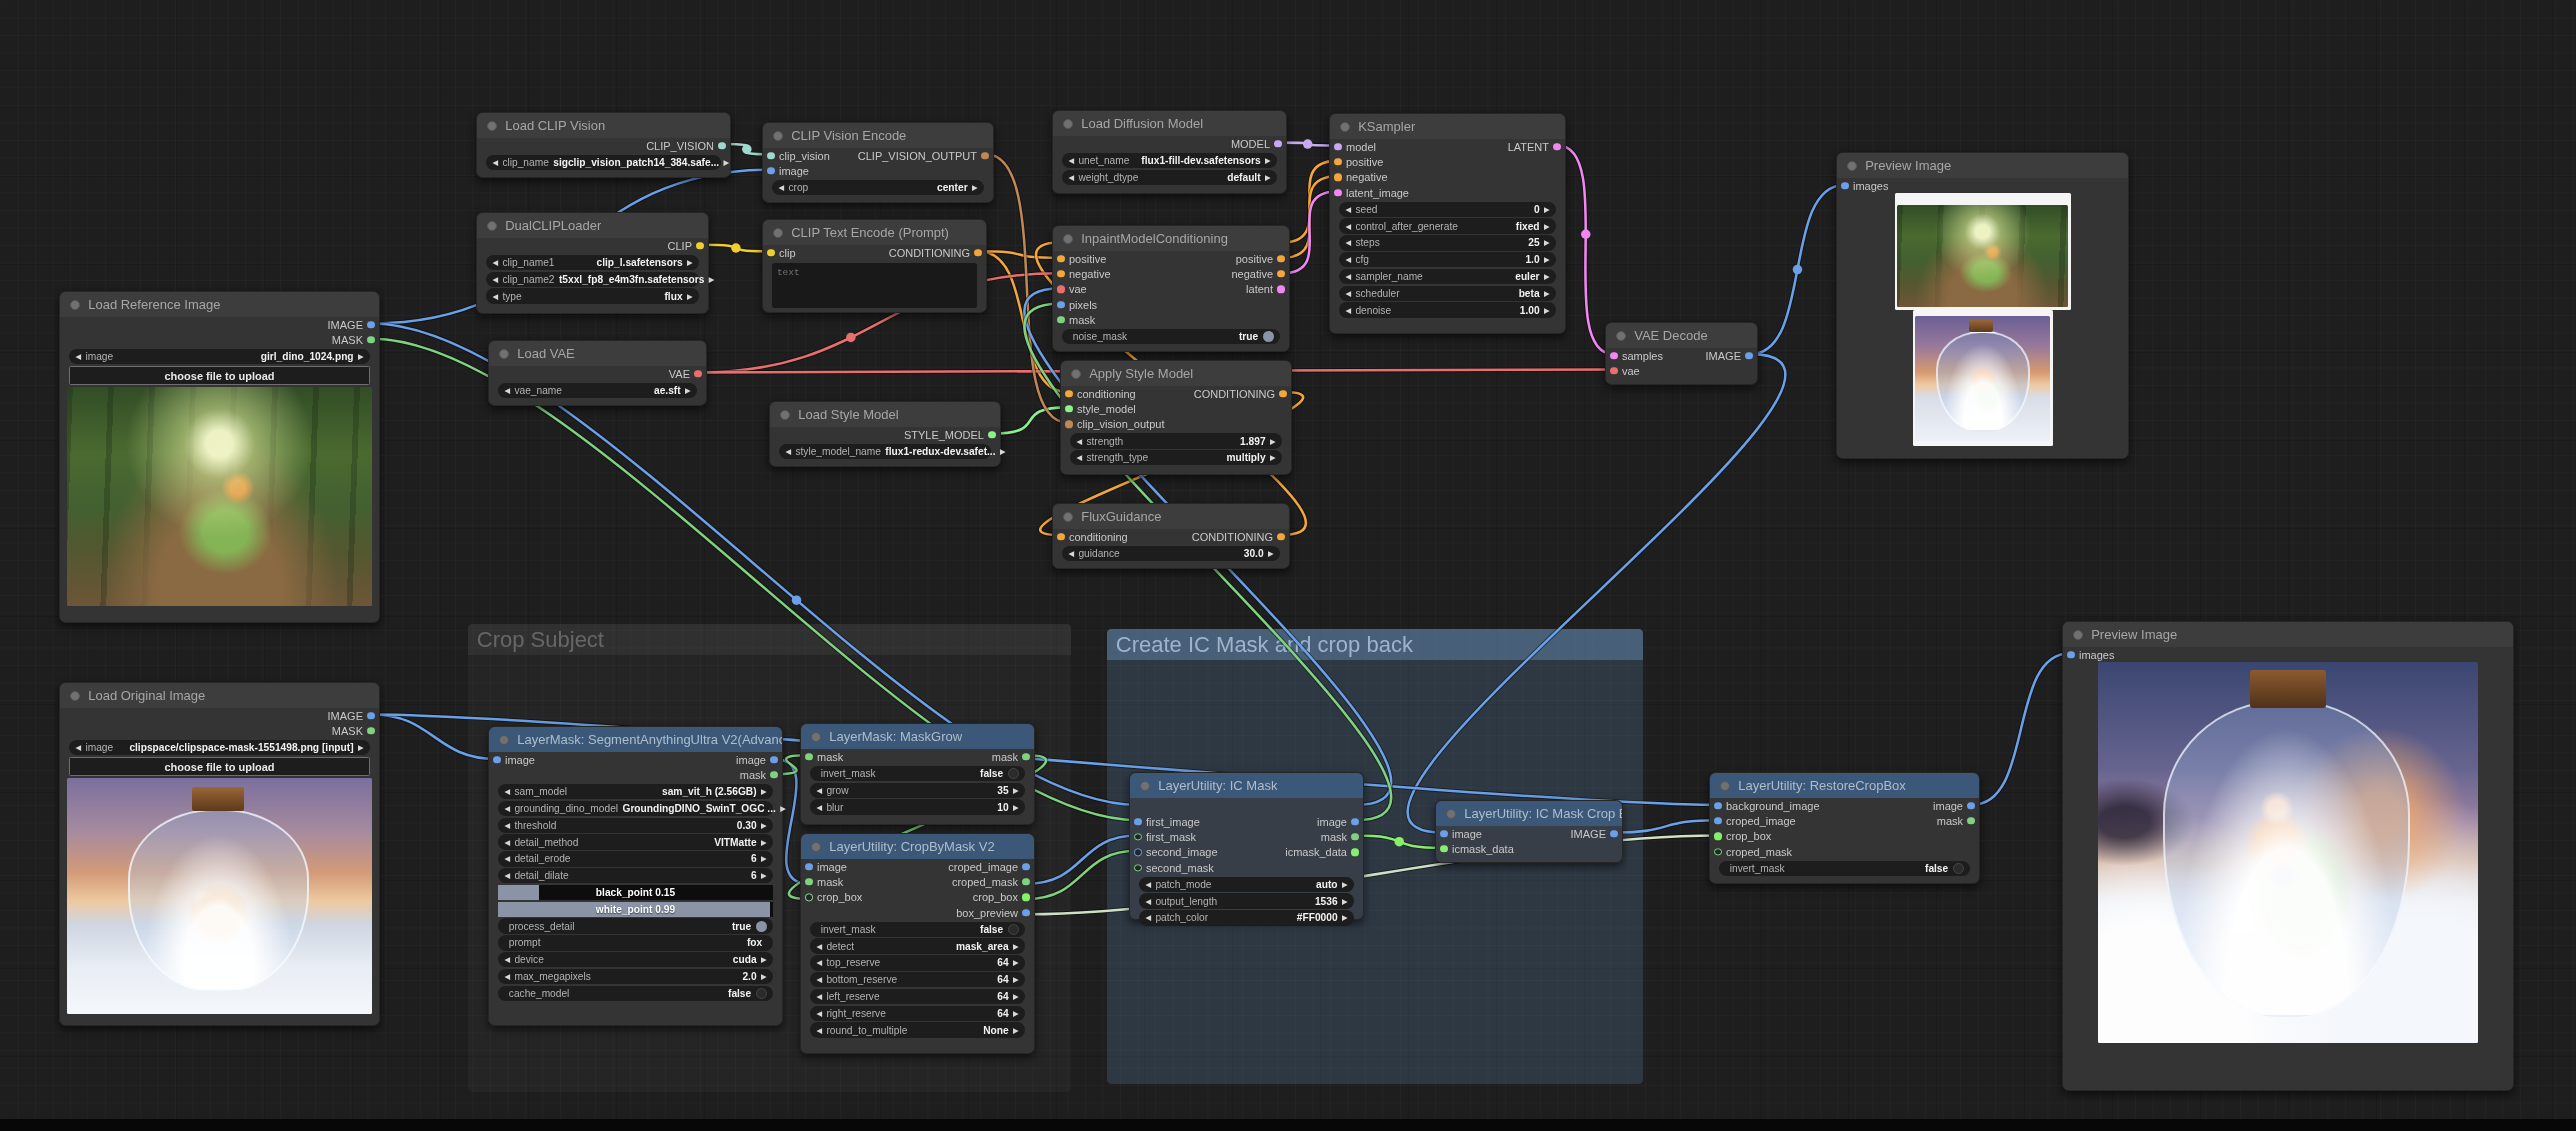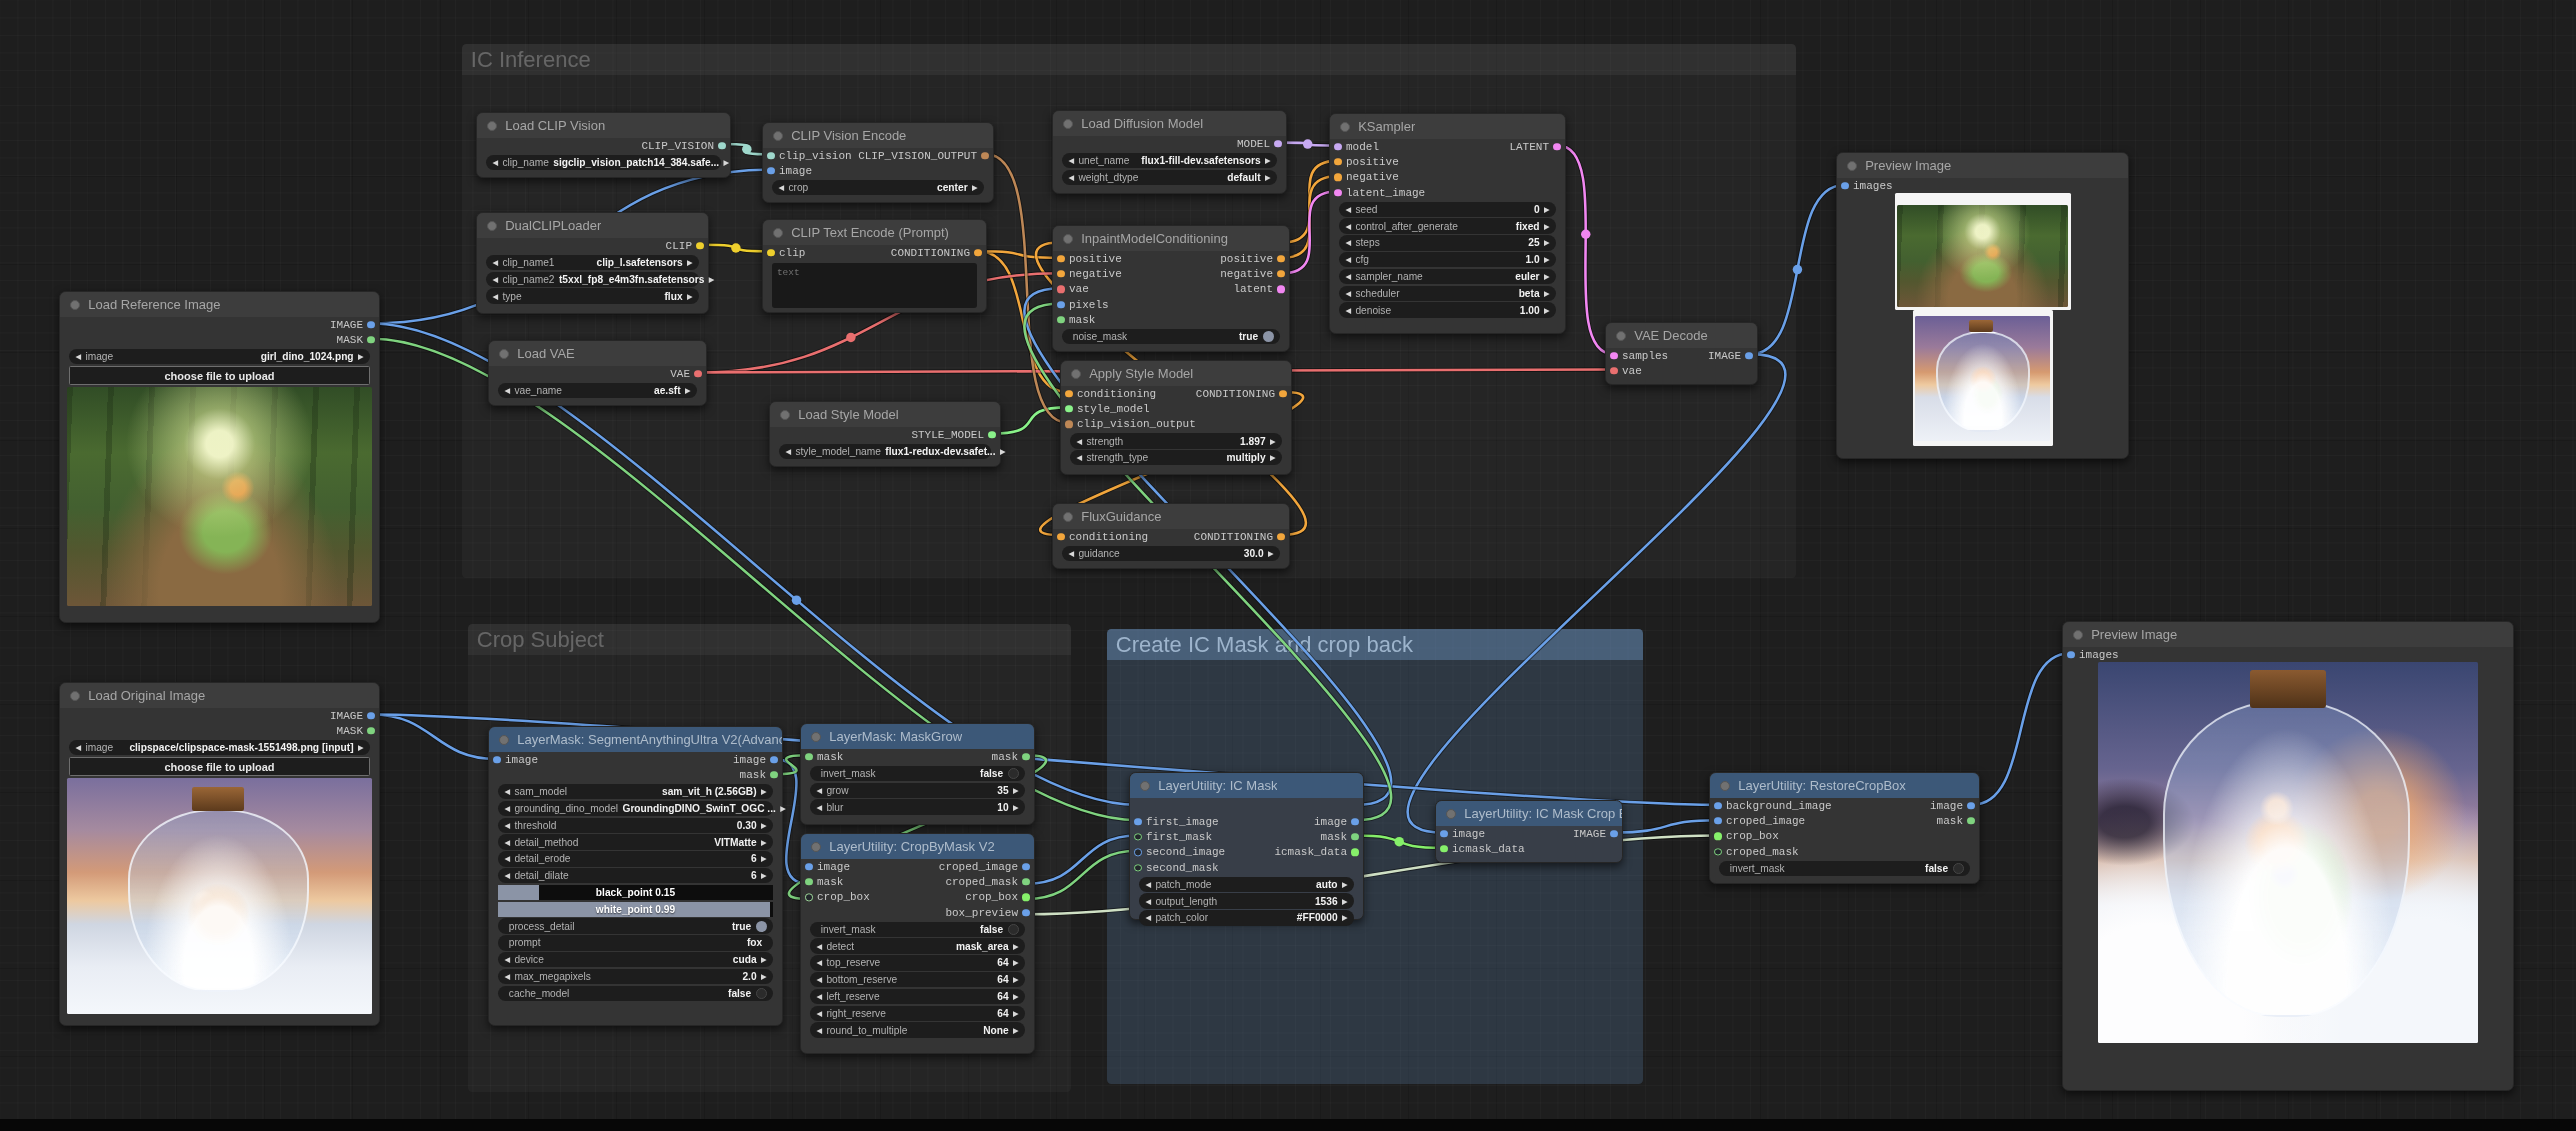--- a/index.html
+++ b/index.html
@@ -24,21 +24,21 @@
   .node{position:absolute;background:#343434;border:0.7px solid #262626;border-radius:6.6px;
         box-shadow:0 3.6px 8.8px rgba(0,0,0,.55);box-sizing:border-box;}
   .node.bluebody{background:#383e48;}
   .hdr{height:25px;display:flex;align-items:center;gap:8px;padding-left:10.2px;
        border-radius:5.8px 5.8px 0 0;background:#3d3d3d;}
   .hdr.bluehdr{background:#3c5878;}
   .hdot{width:8px;height:8px;border-radius:50%;background:#717171;border:0.7px solid #565656;flex:0 0 auto;}
   .htitle{font-size:13px;color:#a6a6a6;white-space:nowrap;overflow:hidden;}
   .bluehdr .htitle{color:#aebccb;}
   .iorow{position:relative;height:15.3px;display:flex;align-items:center;
-         padding:0 16px;font-size:11px;color:#c9c9c9;font-family:Liberation Mono, monospace;}
+         padding:0 16px;font-size:11px;color:#c9c9c9;}
   .dot{position:absolute;top:50%;width:7.3px;height:7.3px;border-radius:50%;transform:translateY(-50%);box-sizing:border-box;}
   .dot.in{left:4.4px;}
   .dot.out{right:4.4px;}
   .olabel{margin-left:auto;}
   .pill{height:15.3px;margin:1.5px 8.8px;background:#1d1d1d;border-radius:8px;display:flex;
         align-items:center;padding:0 6.6px;font-size:10.2px;box-sizing:border-box;}
   .arr{color:#d8d8d8;font-size:7.3px;flex:0 0 auto;}
   .wl{color:#b3b3b3;margin:0 4.4px;white-space:nowrap;}
   .wv{margin-left:auto;color:#f2f2f2;font-weight:bold;white-space:nowrap;margin-right:4.4px;}
   .knob{width:11px;height:11px;border-radius:50%;flex:0 0 auto;}
@@ -182,25 +182,20 @@
       <path d="M 1859 1124.5 C 2126.66 1124.5, 1185.34 416.5, 1453 416.5" fill="none" stroke="#7fd37f" stroke-width="3.5" stroke-linecap="round"></path>
       <path d="M 1859 1145.5 C 1939 1145.5, 1898 1162.5, 1978 1162.5" fill="none" stroke="rgba(0,0,0,0.45)" stroke-width="6"></path>
       <path d="M 1859 1145.5 C 1939 1145.5, 1898 1162.5, 1978 1162.5" fill="none" stroke="#86f06a" stroke-width="3.5" stroke-linecap="round"></path>
       <circle cx="1918.5" cy="1154" r="6.5" fill="#86f06a"></circle>
       <path d="M 2214 1141.5 C 2294 1141.5, 2274 1124.5, 2354 1124.5" fill="none" stroke="rgba(0,0,0,0.45)" stroke-width="6"></path>
       <path d="M 2214 1141.5 C 2294 1141.5, 2274 1124.5, 2354 1124.5" fill="none" stroke="#6aa0e8" stroke-width="3.5" stroke-linecap="round"></path>
       <path d="M 2704 1103.5 C 2789.26 1103.5, 2752.74 895.5, 2838 895.5" fill="none" stroke="rgba(0,0,0,0.45)" stroke-width="6"></path>
       <path d="M 2704 1103.5 C 2789.26 1103.5, 2752.74 895.5, 2838 895.5" fill="none" stroke="#6aa0e8" stroke-width="3.5" stroke-linecap="round"></path>
     </svg>
   <div id="bottombar"></div>
-<div class="group grey" style="left: 462px; top: 44px; width: 1334px; height: 534px; z-index: 1;">
-      <div class="ghead">
-        <div class="gtitle">IC Inference</div>
-      </div>
-    </div>
     <div class="group grey" style="left: 468px; top: 624px; width: 603px; height: 468px; z-index: 1;">
       <div class="ghead">
         <div class="gtitle">Crop Subject</div>
       </div>
     </div>
     <div class="group blue" style="left: 1107px; top: 629px; width: 536px; height: 455px; z-index: 1;">
       <div class="ghead">
         <div class="gtitle">Create IC Mask and crop back</div>
       </div>
     </div>

